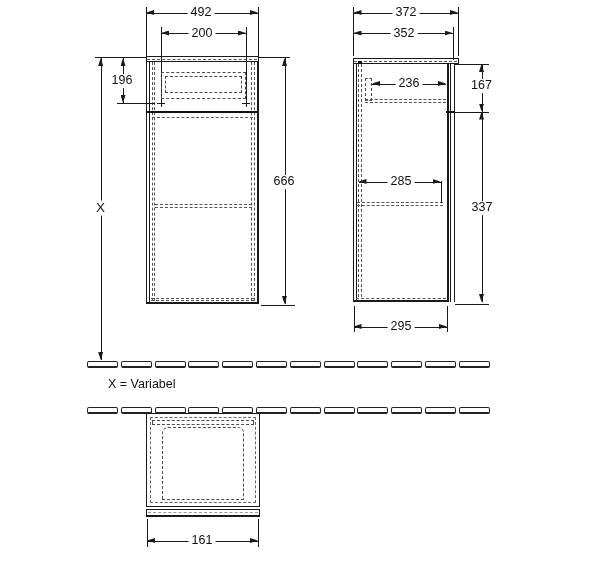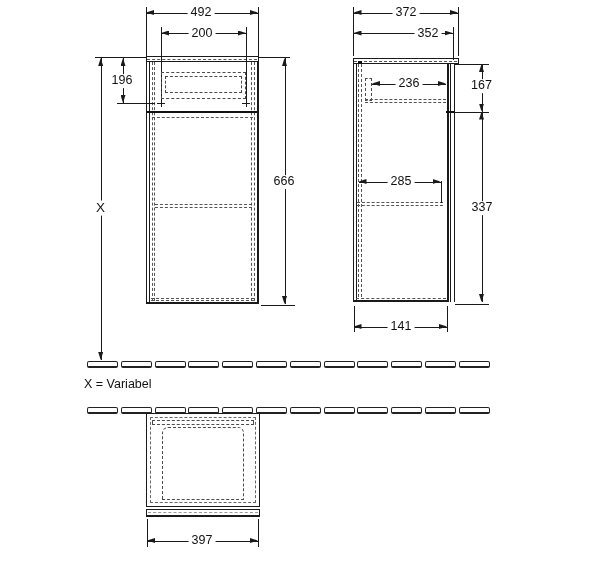--- a/index.html
+++ b/index.html
@@ -117,21 +117,21 @@
   <div class="vl" style="left:458px;top:7px;height:49px;"></div>
   <div class="hl" style="left:353.5px;top:12.5px;width:104.5px;"></div>
   <div class="ar l" style="left:353.5px;top:10px;"></div>
   <div class="ar r" style="left:450px;top:10px;"></div>
   <div class="lbl" style="left:393px;top:13px;margin-left:13px;">372</div>
 
   <div class="vl" style="left:452.5px;top:27px;height:33px;"></div>
   <div class="hl" style="left:353.5px;top:33px;width:99px;"></div>
   <div class="ar l" style="left:353.5px;top:30.5px;"></div>
   <div class="ar r" style="left:444.5px;top:30.5px;"></div>
-  <div class="lbl" style="left:404px;top:33.5px;margin-left:24px;">352</div>
+  <div class="lbl" style="left:404px;top:33.5px;">352</div>
 
   <div class="hl" style="left:372px;top:83.5px;width:74px;"></div>
   <div class="ar l" style="left:372px;top:81px;"></div>
   <div class="ar r" style="left:438px;top:81px;"></div>
   <div class="lbl" style="left:409px;top:84px;">236</div>
 
   <div class="hl" style="left:454px;top:64px;width:35px;"></div>
   <div class="hl" style="left:454px;top:111.5px;width:35px;"></div>
   <div class="vl" style="left:481.5px;top:64px;height:47.5px;"></div>
   <div class="ar u" style="left:479px;top:64px;"></div>
@@ -148,21 +148,21 @@
   <div class="ar u" style="left:479px;top:111.5px;"></div>
   <div class="ar d" style="left:479px;top:294px;"></div>
   <div class="hl" style="left:455px;top:303.5px;width:34px;"></div>
   <div class="lbl" style="left:482px;top:208px;">337</div>
 
   <div class="vl" style="left:353.5px;top:306px;height:26px;"></div>
   <div class="vl" style="left:447px;top:306px;height:26px;"></div>
   <div class="hl" style="left:353.5px;top:326.5px;width:93.5px;"></div>
   <div class="ar l" style="left:353.5px;top:324px;"></div>
   <div class="ar r" style="left:439px;top:324px;"></div>
-  <div class="lbl" style="left:401px;top:327px;">141</div>
+  <div class="lbl" style="left:401px;top:327px;">295</div>
 
   <div id="floor-upper" style="left:0;top:0;">
       <div class="tile" style="left: 87px; top: 360.5px;"></div>
       <div class="tile" style="left: 120.8px; top: 360.5px;"></div>
       <div class="tile" style="left: 154.6px; top: 360.5px;"></div>
       <div class="tile" style="left: 188.4px; top: 360.5px;"></div>
       <div class="tile" style="left: 222.2px; top: 360.5px;"></div>
       <div class="tile" style="left: 256px; top: 360.5px;"></div>
       <div class="tile" style="left: 289.8px; top: 360.5px;"></div>
       <div class="tile" style="left: 323.6px; top: 360.5px;"></div>
@@ -179,30 +179,30 @@
       <div class="tile" style="left: 222.2px; top: 407px;"></div>
       <div class="tile" style="left: 256px; top: 407px;"></div>
       <div class="tile" style="left: 289.8px; top: 407px;"></div>
       <div class="tile" style="left: 323.6px; top: 407px;"></div>
       <div class="tile" style="left: 357.4px; top: 407px;"></div>
       <div class="tile" style="left: 391.2px; top: 407px;"></div>
       <div class="tile" style="left: 425px; top: 407px;"></div>
       <div class="tile" style="left: 458.8px; top: 407px;"></div>
     </div>
 
-  <div class="note" style="left:84px;top:377px;">X = Variabel</div>
+  <div class="note" style="left:108px;top:377px;">X = Variabel</div>
 
   <div class="rect" style="left:146px;top:413px;width:114px;height:94px;"></div>
   <div class="drect" style="left:150px;top:417px;width:106px;height:86px;border-color:#666;"></div>
   <div class="drect" style="left:152px;top:419.5px;width:102px;height:5px;"></div>
   <div class="drect" style="left:162px;top:427px;width:82px;height:73px;border-radius:6px 6px 0 0;"></div>
 
   <div class="rect" style="left:146px;top:509px;width:114px;height:8px;border-bottom-width:2px;"></div>
   <div class="hd" style="left:148px;top:511.5px;width:110px;border-top-color:#999;"></div>
 
   <div class="vl" style="left:147px;top:519px;height:28px;"></div>
   <div class="vl" style="left:258px;top:519px;height:28px;"></div>
   <div class="hl" style="left:147px;top:540.5px;width:111px;"></div>
   <div class="ar l" style="left:147px;top:538px;"></div>
   <div class="ar r" style="left:250px;top:538px;"></div>
-  <div class="lbl" style="left:202px;top:541px;">397</div>
+  <div class="lbl" style="left:202px;top:541px;">161</div>
 
 </div>
 
 </body></html>

